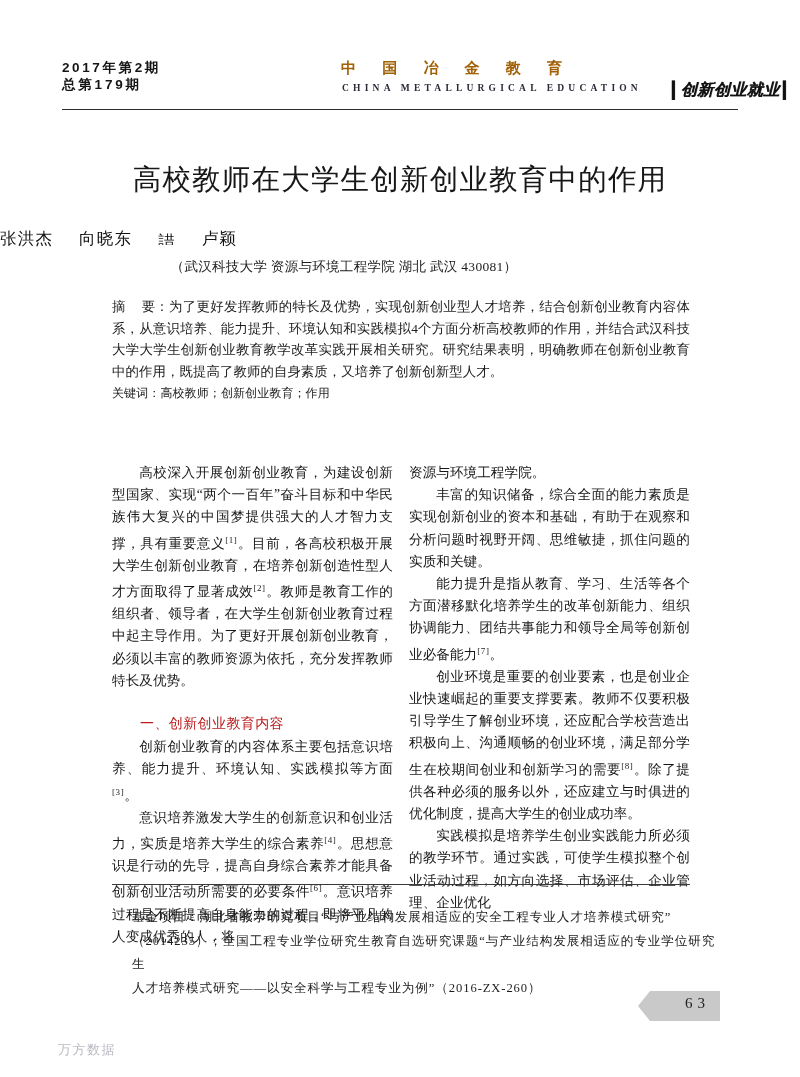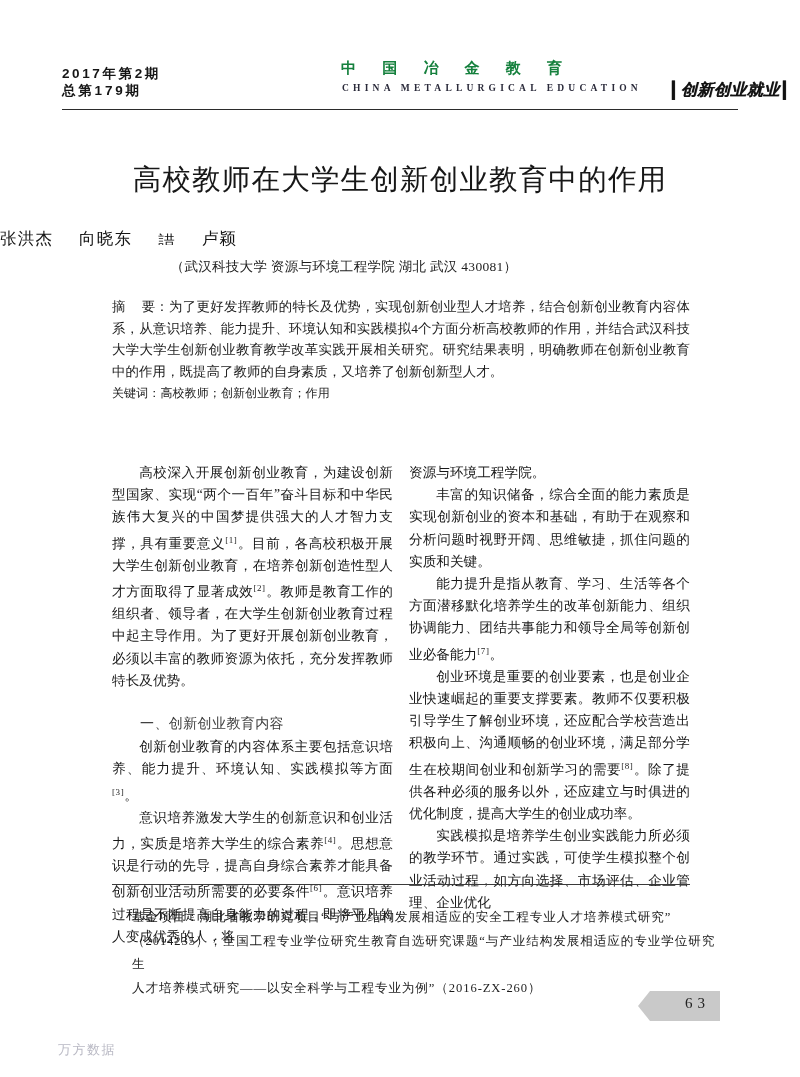--- a/index.html
+++ b/index.html
@@ -24,42 +24,42 @@
   .masthead {
     position: absolute;
     left: 62px;
     top: 58px;
     width: 676px;
     height: 48px;
   }
   .issue-block {
     position: absolute;
     left: 0;
-    top: 7px;
+    top: 1px;
     font-family: "Liberation Sans", "DejaVu Sans", sans-serif;
     font-size: 13.5px;
     line-height: 17px;
     letter-spacing: 2.6px;
     color: #151515;
     font-weight: 600;
     white-space: nowrap;
   }
   .issue-line2 { letter-spacing: 2.8px; }
 
   .journal-zh {
     position: absolute;
     left: 245px;
     top: 1px;
     width: 300px;
     text-align: center;
     font-family: "Liberation Sans", "DejaVu Sans", sans-serif;
     font-size: 15px;
     font-weight: 700;
     letter-spacing: 11px;
-    color: #15803d;
+    color: #a16207;
     white-space: nowrap;
   }
   .journal-en {
     position: absolute;
     left: 180px;
     top: 25px;
     width: 500px;
     text-align: center;
     font-family: "Liberation Serif", "DejaVu Serif", serif;
     font-size: 9.5px;
@@ -189,21 +189,21 @@
   }
   .col p.noindent { text-indent: 0; }
   .section-head {
     margin: 0;
     text-indent: 0;
     font-size: 14px;
     line-height: 22.2px;
     padding-top: 21px;
     padding-bottom: 1px;
     letter-spacing: 0.4px;
-    color: #404040;
+    color: #b91c1c;
   }
   sup.ref {
     font-size: 9px;
     vertical-align: 5px;
     letter-spacing: 0.6px;
     color: #1a1a1a;
   }
 
   
   .rule-bottom {

